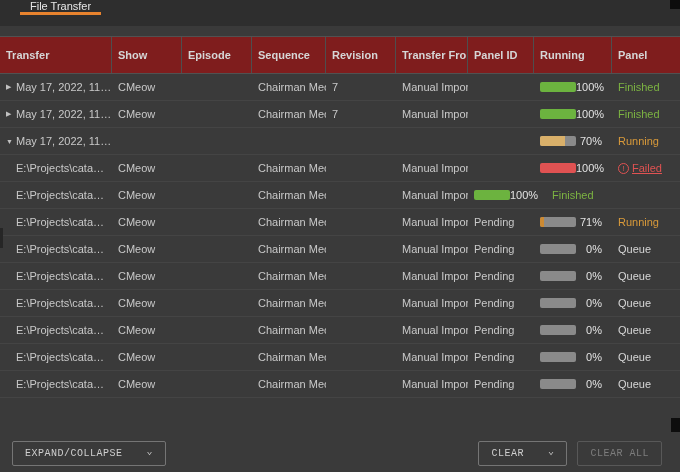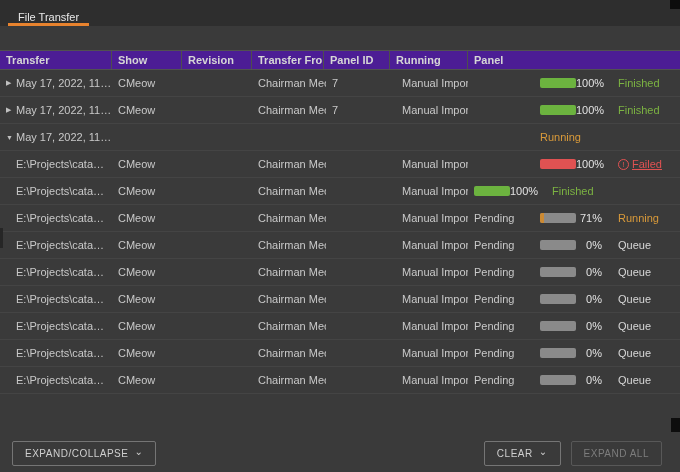--- a/index.html
+++ b/index.html
@@ -3,25 +3,25 @@
 <meta charset="utf-8">
 <style>
   *{box-sizing:border-box;margin:0;padding:0}
   html,body{width:680px;height:472px;overflow:hidden}
   body{
     background:#3a3a3a;
     font-family:"Liberation Sans","DejaVu Sans",sans-serif;
     font-size:11px;color:#c9c9c9;position:relative;
   }
   
-  .tabbar{height:26px;background:#2e2e2e;display:flex;align-items:flex-end;padding-left:8px}
+  .tabbar{height:26px;background:#2e2e2e;display:flex;align-items:flex-start;padding-left:20px}
   .tab{display:flex;align-items:center;padding:0 10px;color:#e8e8e8;border-bottom:3px solid var(--accent,#e8832e);cursor:default}
   
   .table{position:absolute;top:26px;left:0;right:0;bottom:38px;overflow:hidden}
-  .thead{display:flex;height:20px;margin-top:24px;border-top:1px solid #515151;border-bottom:1px solid #515151;background:#4c1d95}
+  .thead{display:flex;height:38px;margin-top:10px;border-top:1px solid #515151;border-bottom:1px solid #515151;background:#7f1d1d}
   .hcell{padding-left:6px;color:#d6d6d6;font-weight:bold;display:flex;align-items:center;border-right:1px solid #4e4e4e;white-space:nowrap;overflow:hidden}
   .hcell:last-child{border-right:none}
   .row{display:flex;height:27px;border-bottom:1px solid #444}
   .cell{padding-left:6px;white-space:nowrap;overflow:hidden;text-overflow:ellipsis;display:flex;align-items:center}
   .w-transfer{width:112px}
   .w-show{width:70px}
   .w-episode{width:70px}
   .w-sequence{width:74px}
   .w-revision{width:70px}
   .w-from{width:72px}
@@ -30,21 +30,21 @@
   .w-status{flex:1}
   .expander{width:10px;font-size:7px;color:#c0c0c0;flex:none;display:inline-block}
   .transfer-text{overflow:hidden;text-overflow:ellipsis}
   .bar{width:36px;height:10px;border-radius:2px;background:var(--track,#8a8a8a);overflow:hidden;flex:none;position:relative}
   .fill{display:block;height:100%}
   .pct{flex:1;text-align:right;padding-right:10px;color:#e2e2e2}
   .failicon{width:11px;height:11px;border:1px solid #e05252;border-radius:50%;font-size:8px;line-height:9px;text-align:center;margin-right:3px;flex:none;color:#e05252}
   
   .footer{position:absolute;left:0;right:0;bottom:0;height:38px;display:flex;align-items:center;justify-content:space-between;padding:0 18px 0 12px;background:#3a3a3a}
   .footer-right{display:flex;gap:10px}
-  .btn{border:1px solid #757575;border-radius:2px;background:transparent;color:#cfcfcf;font-size:10px;letter-spacing:.5px;padding:6px 12px;display:inline-flex;align-items:center;gap:6px;font-family:Liberation Sans, sans-serif;cursor:default}
+  .btn{border:1px solid #757575;border-radius:2px;background:transparent;color:#cfcfcf;font-size:10px;letter-spacing:.5px;padding:6px 12px;display:inline-flex;align-items:center;gap:24px;font-family:Liberation Mono, monospace;cursor:default}
   .btn.disabled{color:#7d7d7d;border-color:#585858}
   .chev{font-size:10px;line-height:6px;position:relative;top:-1px}
   
   .artifact{position:absolute;background:#0d0d0d}
   .a-topright{right:0;top:0;width:10px;height:9px}
   .a-right{right:0;top:418px;width:9px;height:14px}
   .a-left{left:0;top:228px;width:3px;height:20px;background:#262626}
 </style>
 </head>
 <body>
@@ -54,20 +54,22 @@
   <div class="tabbar">
     <div class="tab">
       <span>File Transfer</span>
     </div>
   </div>
 
   <div class="table">
     <div class="thead">
       <div class="hcell w-transfer">Transfer</div>
       <div class="hcell w-show">Show</div>
+      <div class="hcell w-episode">Episode</div>
+      <div class="hcell w-sequence">Sequence</div>
       <div class="hcell w-revision">Revision</div>
       <div class="hcell w-from">Transfer From</div>
       <div class="hcell w-panel">Panel ID</div>
       <div class="hcell w-progress">Running</div>
       <div class="hcell w-status">Panel</div>
     </div>
     <div id="tbody">
     <div class="row">
       <div class="cell w-transfer">
         <span class="expander">▶</span>
@@ -118,20 +120,26 @@
       <div class="cell w-transfer">
         <span class="expander">▼</span>
         <span class="transfer-text">May 17, 2022, 11:24</span>
       </div>
       <div class="cell w-show"></div>
       <div class="cell w-episode"></div>
       <div class="cell w-sequence"></div>
       <div class="cell w-revision"></div>
       <div class="cell w-from"></div>
       <div class="cell w-panel"></div>
+      <div class="cell w-progress">
+        <span class="bar">
+              <span class="fill" style="width: 70%; background: rgb(217, 176, 106);"></span>
+            </span>
+        <span class="pct">70%</span>
+      </div>
       <div class="cell w-status">
 
         <span style="color: rgb(217, 154, 58);">Running</span>
       </div>
     </div>
 
     <div class="row">
       <div class="cell w-transfer">
         <span class="expander"></span>
         <span class="transfer-text">E:\Projects\cata…</span>
@@ -343,21 +351,21 @@
     <button class="btn">
       <span>EXPAND/COLLAPSE</span>
       <span class="chev">⌄</span>
     </button>
     <div class="footer-right">
       <button class="btn">
         <span>CLEAR</span>
         <span class="chev">⌄</span>
       </button>
       <button class="btn disabled">
-        <span>EXPAND ALL</span>
+        <span>CLEAR ALL</span>
       </button>
     </div>
   </div>
 
   <div class="artifact a-topright"></div>
   <div class="artifact a-right"></div>
   <div class="artifact a-left"></div>
 
 </div>
 

